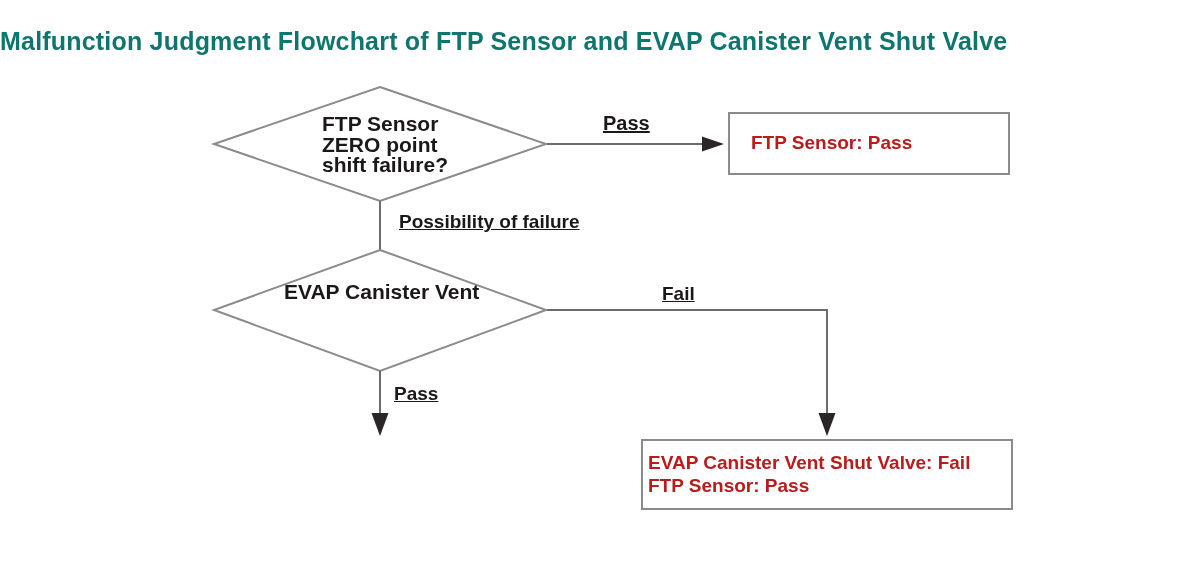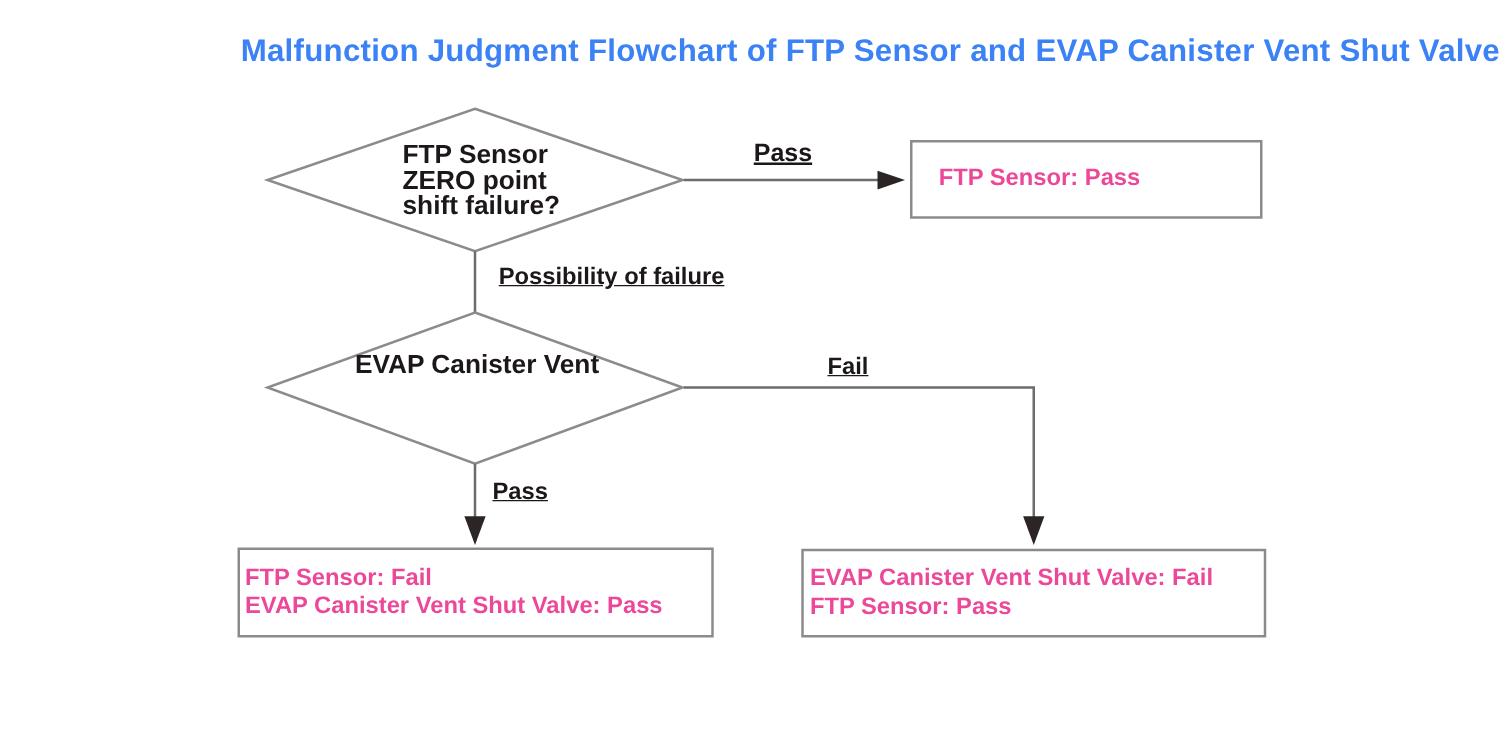--- a/index.html
+++ b/index.html
@@ -15,25 +15,25 @@
     overflow: hidden;
     font-family: "Liberation Sans", "DejaVu Sans", sans-serif;
     color: #231f20;
   }
   .title {
     position: absolute;
     top: 27px;
     left: 0;
     width: 100%;
     margin: 0;
-    text-align: right;
+    text-align: left;
     font-size: 25px;
     font-weight: 700;
     letter-spacing: 0.2px;
-    color: #3b82f6;
+    color: #0f766e;
   }
   .canvas {
     position: absolute;
     top: 0;
     left: 0;
     width: 1200px;
     height: 586px;
   }
   .node-text {
     position: absolute;
@@ -56,21 +56,21 @@
     box-sizing: border-box;
     background: #ffffff;
     border: 2px solid #8d8a8a;
     display: flex;
     flex-direction: column;
     justify-content: center;
     font-weight: 700;
     font-size: 19px;
     line-height: 22.5px;
     white-space: nowrap;
-    color: #ec4899;
+    color: #b91c1c;
   }
   .result-box .line { display: block; }
 
   #box-ftp-pass   { left: 728px; top: 112px; width: 282px; height: 63px; padding-left: 21px; }
   #box-ftp-fail   { left: 190px; top: 438px; width: 381px; height: 72px; padding-left: 4px; }
   #box-evap-fail  { left: 641px; top: 439px; width: 372px; height: 71px; padding-left: 5px; }
 
   #text-decision-ftp  { left: 322px; top: 114px; }
   #text-decision-evap { left: 284px; top: 282px; }
 
@@ -116,23 +116,19 @@
 
   <div class="edge-label" id="label-pass-right">Pass</div>
   <div class="edge-label" id="label-possibility">Possibility of failure</div>
   <div class="edge-label" id="label-fail">Fail</div>
   <div class="edge-label" id="label-pass-down">Pass</div>
 
   <div class="result-box" id="box-ftp-pass">
     <span class="line">FTP Sensor: Pass</span>
   </div>
 
-  <div class="result-box" id="box-ftp-fail">
-    <span class="line">FTP Sensor: Fail</span>
-    <span class="line">EVAP Canister Vent Shut Valve: Pass</span>
-  </div>
 
   <div class="result-box" id="box-evap-fail">
     <span class="line">EVAP Canister Vent Shut Valve: Fail</span>
     <span class="line">FTP Sensor: Pass</span>
   </div>
 
 </div>
 
 </body></html>

